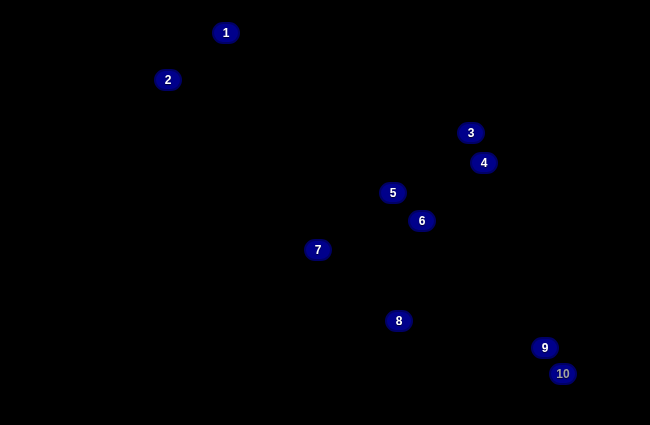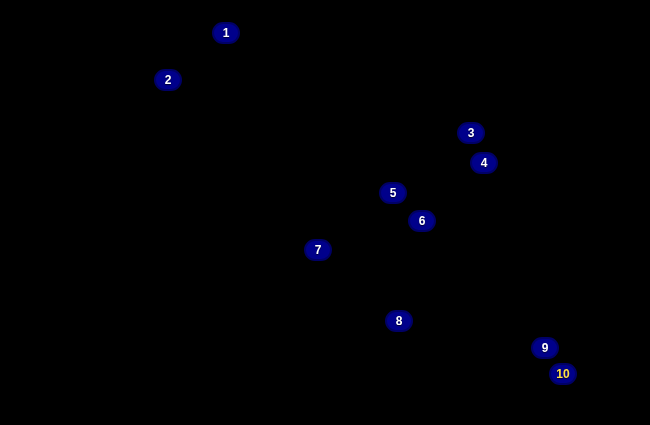--- a/index.html
+++ b/index.html
@@ -46,15 +46,15 @@
   <div class="marker-layer">
       <div class="marker" style="left: 226px; top: 33px; background: rgb(0, 0, 139); border-color: rgb(0, 0, 102); color: rgb(255, 255, 255);">1</div>
       <div class="marker" style="left: 168px; top: 80px; background: rgb(0, 0, 139); border-color: rgb(0, 0, 102); color: rgb(255, 255, 255);">2</div>
       <div class="marker" style="left: 471px; top: 133px; background: rgb(0, 0, 139); border-color: rgb(0, 0, 102); color: rgb(255, 255, 255);">3</div>
       <div class="marker" style="left: 484px; top: 163px; background: rgb(0, 0, 139); border-color: rgb(0, 0, 102); color: rgb(255, 255, 255);">4</div>
       <div class="marker" style="left: 393px; top: 193px; background: rgb(0, 0, 139); border-color: rgb(0, 0, 102); color: rgb(255, 255, 255);">5</div>
       <div class="marker" style="left: 422px; top: 221px; background: rgb(0, 0, 139); border-color: rgb(0, 0, 102); color: rgb(255, 255, 255);">6</div>
       <div class="marker" style="left: 318px; top: 250px; background: rgb(0, 0, 139); border-color: rgb(0, 0, 102); color: rgb(255, 255, 255);">7</div>
       <div class="marker" style="left: 399px; top: 321px; background: rgb(0, 0, 139); border-color: rgb(0, 0, 102); color: rgb(255, 255, 255);">8</div>
       <div class="marker" style="left: 545px; top: 348px; background: rgb(0, 0, 139); border-color: rgb(0, 0, 102); color: rgb(255, 255, 255);">9</div>
-      <div class="marker" style="left: 563px; top: 374px; background: rgb(0, 0, 139); border-color: rgb(0, 0, 102); color: #fde047;">10</div>
+      <div class="marker" style="left: 563px; top: 374px; background: rgb(0, 0, 139); border-color: rgb(0, 0, 102); color: #a3a3a3;">10</div>
     </div>
 </div>
 
 </body></html>

